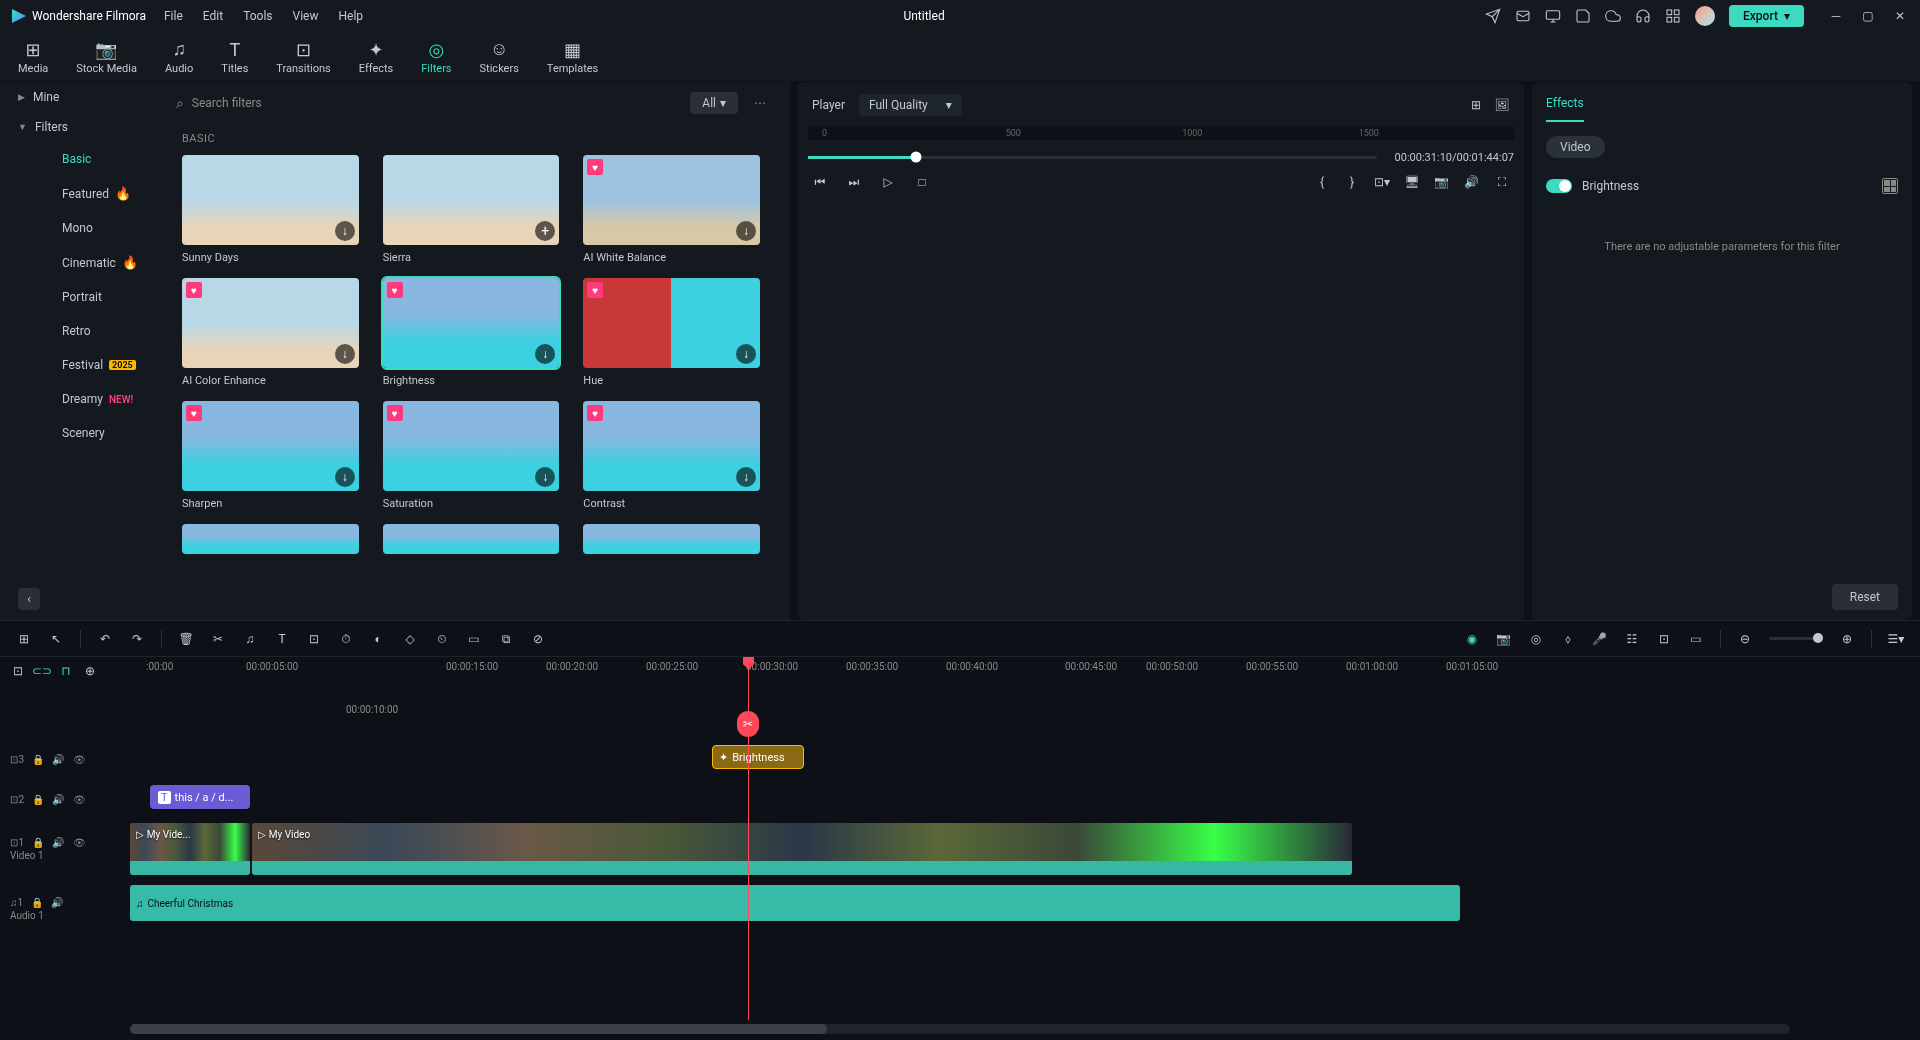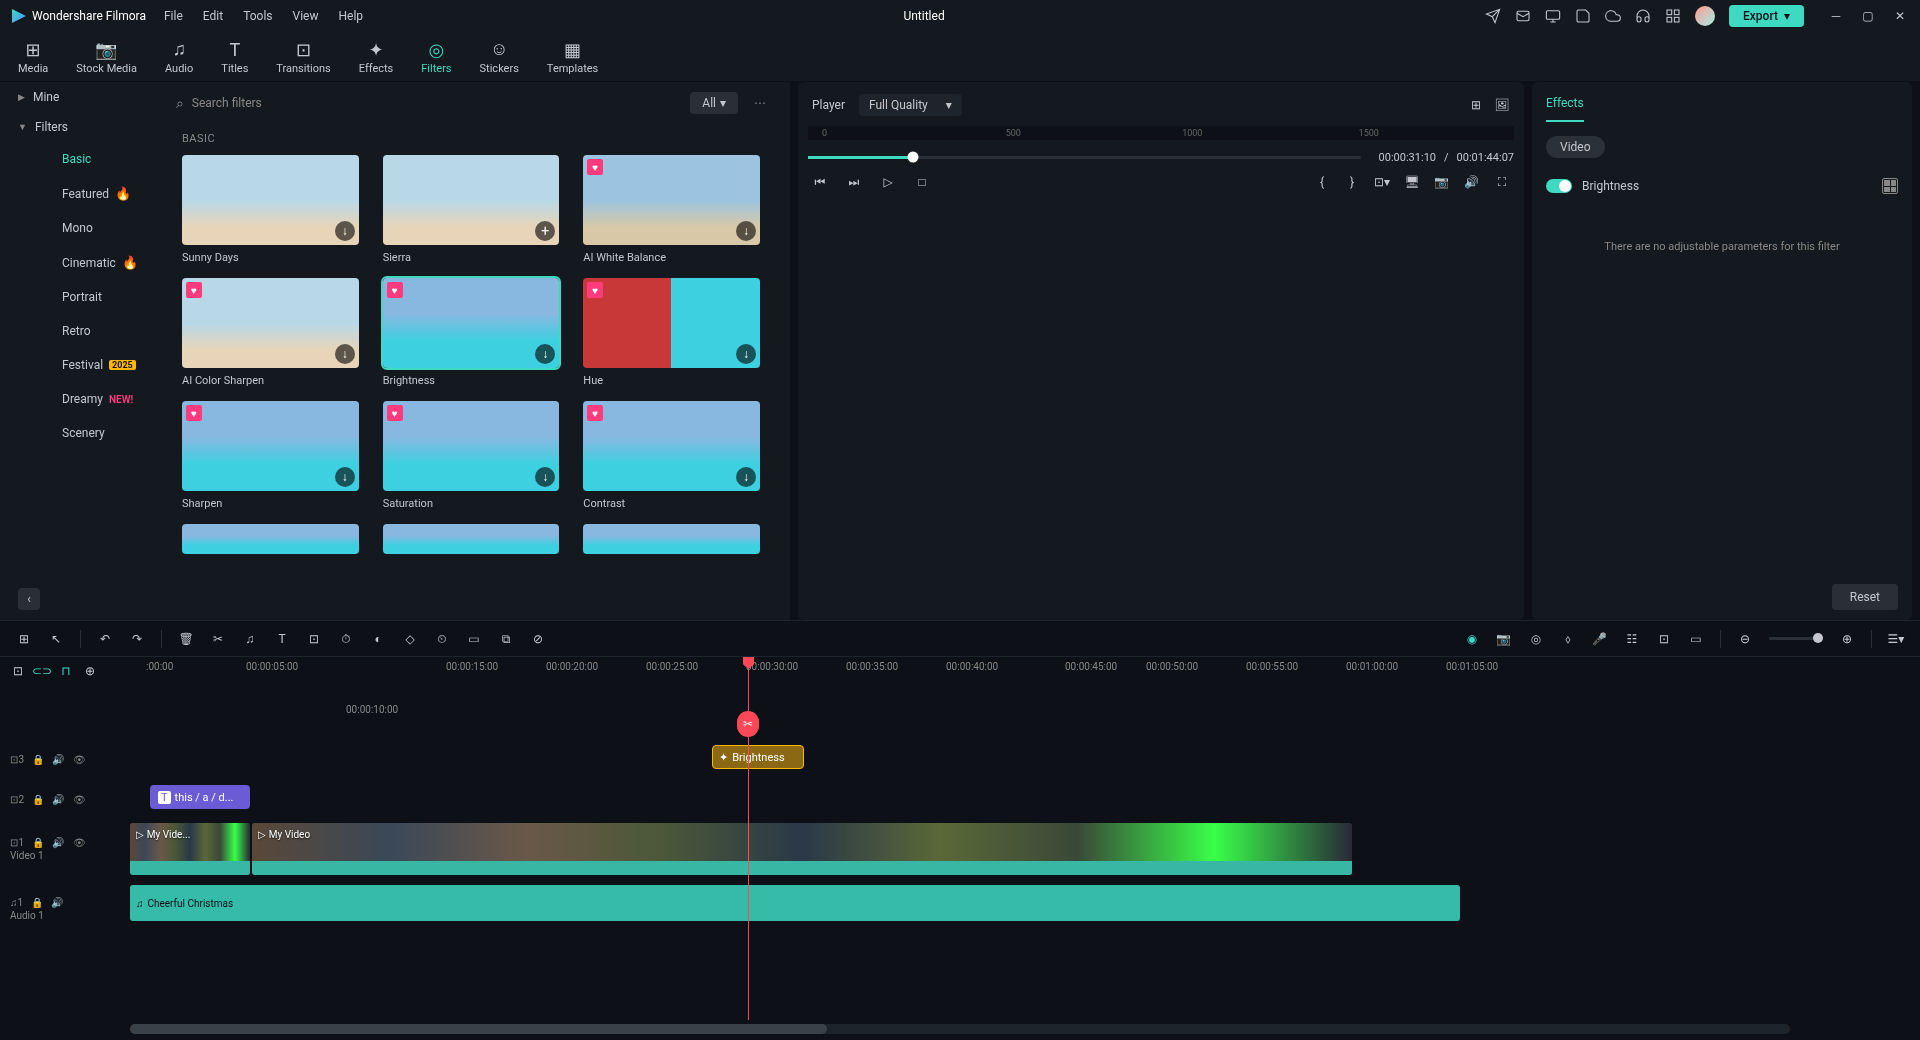--- a/index.html
+++ b/index.html
@@ -60,21 +60,21 @@
 .ruler-top{height:14px;background:#0d1117;position:relative;display:flex;align-items:flex-end;font-size:9px;color:#666}
 .ruler-top span{position:absolute;bottom:2px}
 .preview-video{flex:1;position:relative;background:linear-gradient(180deg,#c8d8e0 0%,#a8c0d0 30%,#88a8b8 50%,#3d9db8 70%,#4ba8c8 100%);overflow:hidden;min-height:0;background-image:radial-gradient(circle at 45% 45%,rgba(255,255,255,.3) 2px,transparent 2px),linear-gradient(180deg,#c8d8e0 0%,#a8c0d0 30%,#88a8b8 50%,#3d9db8 70%,#4ba8c8 100%)}
 .subtitle{position:absolute;bottom:30px;left:50%;transform:translateX(-50%);color:#fff;font-size:18px;text-shadow:0 1px 3px rgba(0,0,0,.7);white-space:nowrap}
 .tree{position:absolute;background:radial-gradient(ellipse at 50% 30%,#4a6848 50%,transparent 60%)}
 .preview-controls{display:flex;flex-direction:column;padding-top:8px}
 .progress-bar{height:18px;display:flex;align-items:center;gap:0;position:relative}
 .progress-track{flex:1;height:3px;background:#2a2f36;border-radius:2px;position:relative}
 .progress-fill{position:absolute;left:0;top:0;height:100%;background:#3dd9c1;width:19%}
 .progress-thumb{position:absolute;left:19%;top:50%;transform:translate(-50%,-50%);width:11px;height:11px;border-radius:50%;background:#fff}
-.time-display{margin-left:18px;color:#c4c8cc;font-size:11px;display:flex;gap:8px}
+.time-display{margin-left:18px;color:#c4c8cc;font-size:11px;display:flex;}
 .transport{display:flex;align-items:center;padding:8px 4px;gap:14px}
 .transport-left{display:flex;gap:18px}
 .transport-right{margin-left:auto;display:flex;gap:14px;align-items:center}
 .right-panel{width:380px;background:#14191f;margin-right:8px;border-radius:6px;display:flex;flex-direction:column;padding:10px 14px}
 .effects-tab{color:#3dd9c1;padding:4px 0 10px;border-bottom:2px solid #3dd9c1;width:fit-content;margin-bottom:14px}
 .video-pill{background:#2a3138;padding:4px 14px;border-radius:12px;width:fit-content;margin-bottom:14px;color:#c4c8cc}
 .brightness-row{display:flex;align-items:center;gap:10px;padding:6px 0}
 .toggle{width:26px;height:14px;background:#3dd9c1;border-radius:8px;position:relative;cursor:pointer}
 .toggle::after{content:'';position:absolute;right:1px;top:1px;width:12px;height:12px;background:#fff;border-radius:50%}
 .grid-icon{width:16px;height:16px;border:1px solid #888;border-radius:2px;display:grid;grid-template-columns:1fr 1fr;grid-template-rows:1fr 1fr;gap:1px;padding:1px;margin-left:auto}
@@ -302,21 +302,21 @@
                 <div class="heart-badge">♥</div>
                 <div class="dl-badge">↓</div>
               </div>
               <div class="filter-name">AI White Balance</div>
             </div>
             <div class="filter-card">
               <div class="filter-thumb beach1">
                 <div class="heart-badge">♥</div>
                 <div class="dl-badge">↓</div>
               </div>
-              <div class="filter-name">AI Color Sharpen</div>
+              <div class="filter-name">AI Color Enhance</div>
             </div>
             <div class="filter-card selected">
               <div class="filter-thumb sail1">
                 <div class="heart-badge">♥</div>
                 <div class="dl-badge">↓</div>
               </div>
               <div class="filter-name">Brightness</div>
             </div>
             <div class="filter-card">
               <div class="filter-thumb sail3">

